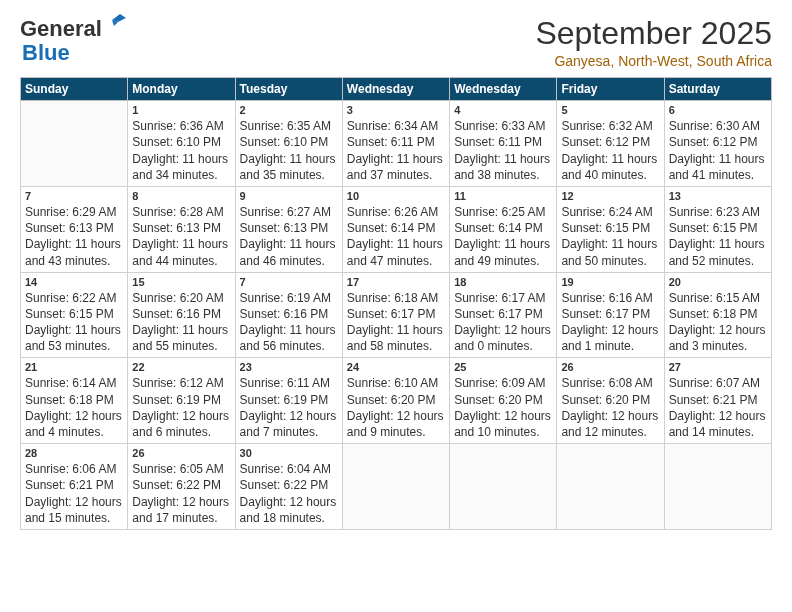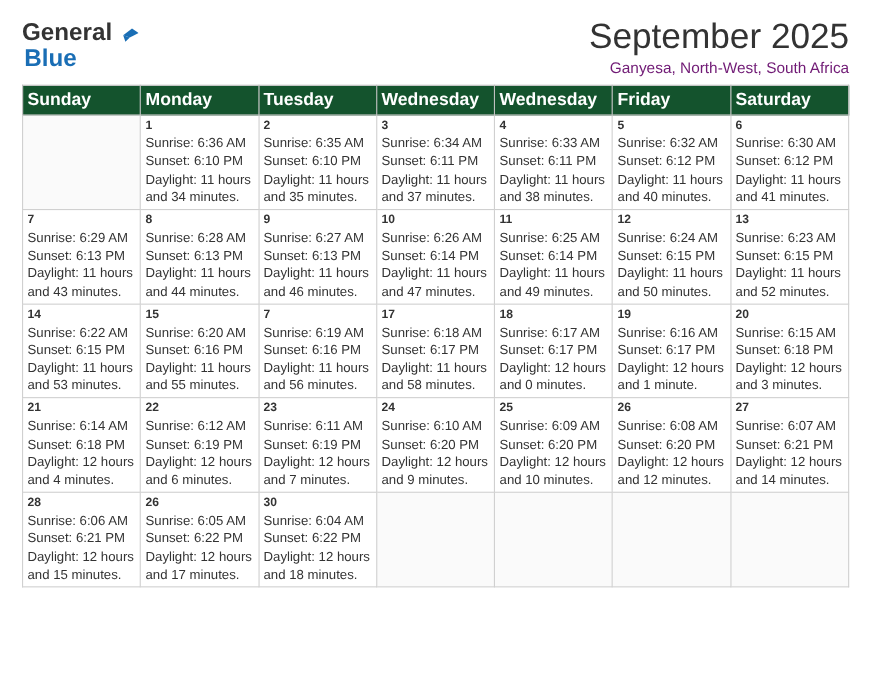--- a/index.html
+++ b/index.html
@@ -31,32 +31,32 @@
       text-align: right;
     }
     .month-title {
       font-size: 32px;
       font-weight: normal;
       color: #333;
       line-height: 1.1;
     }
     .location-title {
       font-size: 14px;
-      color: #701a75;
+      color: #a16207;
       margin-top: 2px;
     }
     .calendar {
       width: 100%;
       border-collapse: collapse;
       table-layout: fixed;
     }
     .calendar th {
-      background: #14532d;
+      background: #0c4a6e;
       color: #fff;
-      font-size: 16px;
+      font-size: 12px;
       font-weight: bold;
       padding: 4px 4px;
       text-align: left;
       border: 1px solid #c0c0c0;
     }
     .calendar td {
       border: 1px solid #d0d0d0;
       vertical-align: top;
       padding: 3px 4px;
       font-size: 9.5px;
@@ -78,21 +78,21 @@
     .empty-cell {
       background: #fafafa;
     }
   </style>
 </head>
 <body>
 
 <div class="page">
   <div class="header">
     <div class="logo">
-      <div style="display:flex; align-items:flex-end;">
+      <div style="display:flex; align-items:flex-start;">
         <span style="font-size:22px; font-weight:bold; color:#333;">General</span>
         <svg width="22" height="18" viewBox="0 0 22 18" style="margin-left:2px; margin-top:-4px;">
           <polygon points="8,8 16,2 22,6 14,10" fill="#1a6eb5"></polygon>
           <polygon points="8,8 14,10 10,14" fill="#1a6eb5"></polygon>
         </svg>
       </div>
       <div style="display:flex; align-items:flex-end; margin-top:-2px;">
         <span style="font-size:22px; font-weight:bold; color:#1a6eb5; padding-left:2px;">Blue</span>
       </div>
     </div>

